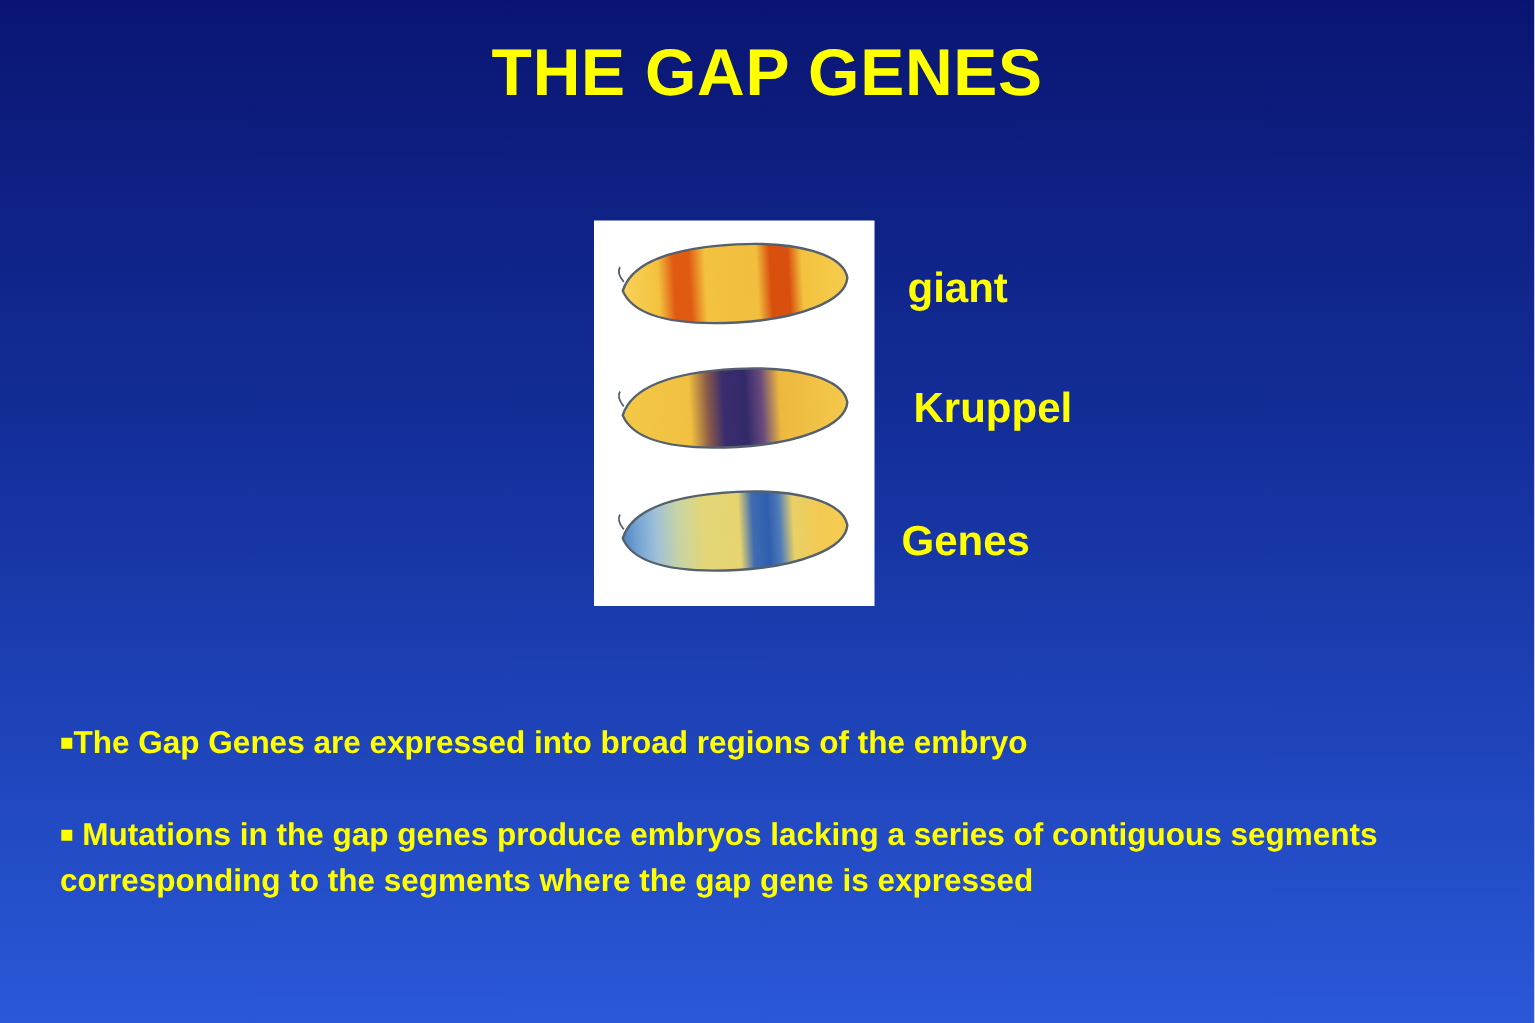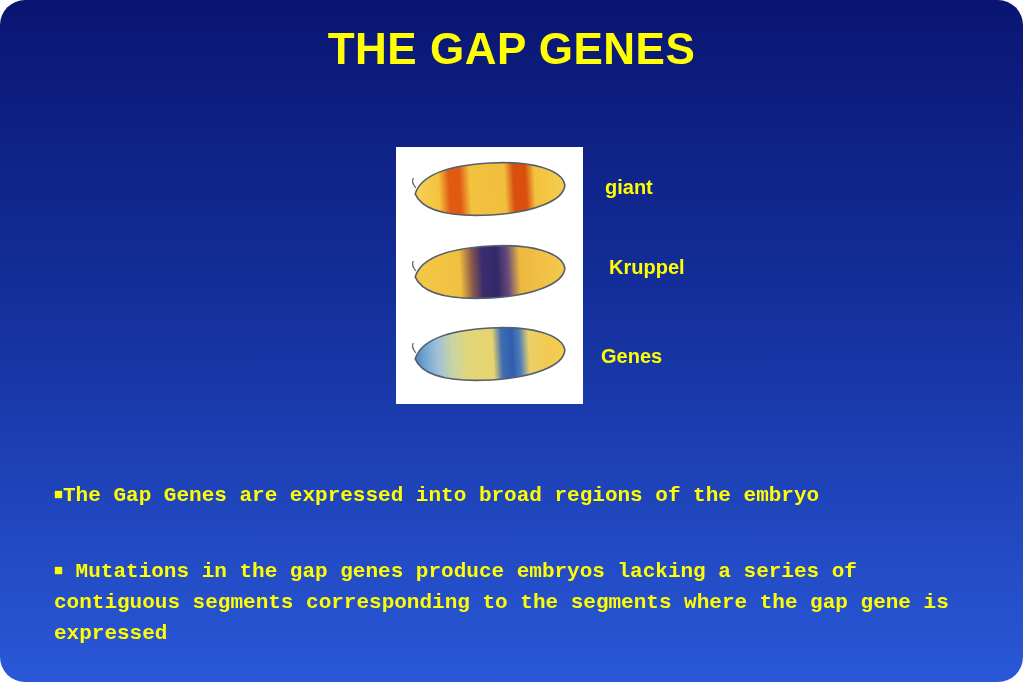--- a/index.html
+++ b/index.html
@@ -10,21 +10,20 @@
     width: 1023px;
     height: 682px;
     overflow: hidden;
     font-family: "Liberation Sans", sans-serif;
   }
   .slide {
     position: relative;
     width: 1023px;
     height: 682px;
     background: linear-gradient(180deg, #0a1572 0%, #14309c 45%, #2a58d8 100%);
-    border-radius: 25px;
   }
   .slide-title {
     position: absolute;
     top: 24px;
     left: 0;
     width: 100%;
     text-align: center;
     color: #ffff00;
     font-size: 44px;
     font-weight: bold;
@@ -42,40 +41,39 @@
     position: absolute;
     left: 50%;
     transform: translateX(-50%);
   }
   .embryo-giant   { top: 10px; }
   .embryo-kruppel { top: 93px; }
   .embryo-knirps  { top: 175px; }
   .gene-label {
     position: absolute;
     color: #ffff00;
-    font-size: 20px;
+    font-size: 28px;
     font-weight: bold;
     white-space: nowrap;
   }
   .label-giant   { left: 605px; top: 176px; }
   .label-kruppel { left: 597px; top: 256px; margin-left: 12px; }
   .label-knirps  { left: 601px; top: 345px; }
   .bullets {
     position: absolute;
-    left: 54px;
+    left: 40px;
     top: 480px;
     width: 928px;
     color: #ffff00;
     font-size: 21px;
     font-weight: bold;
     line-height: 31px;
-    font-family: Liberation Mono, monospace;
   }
   .bullet + .bullet {
-    margin-top: 45px;
+    margin-top: 30px;
   }
   .bullet-marker {
     font-size: 15px;
     vertical-align: 2px;
   }
 </style>
 </head>
 <body>
 
 <div class="slide">

